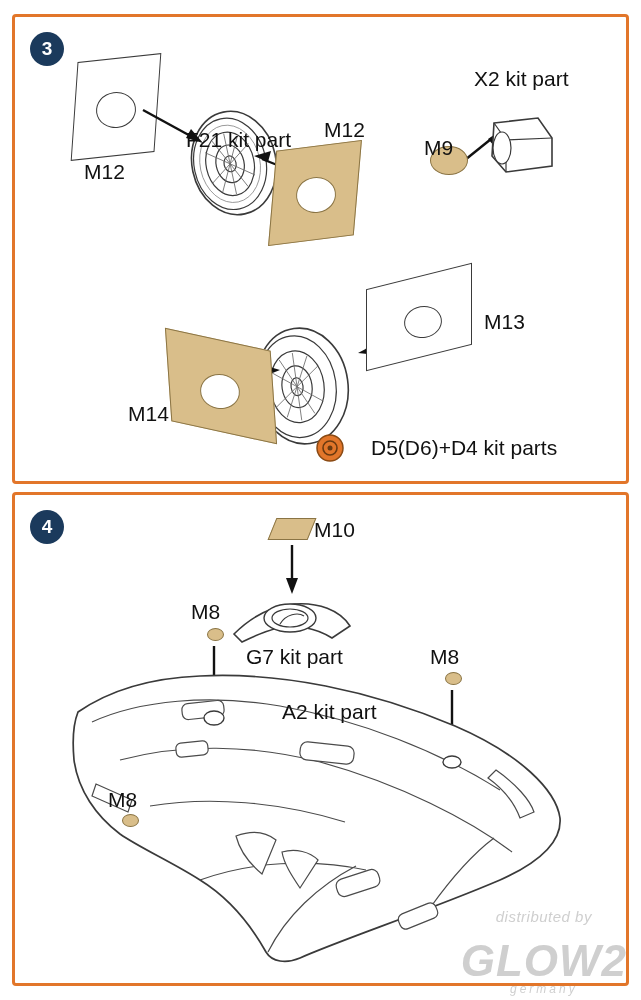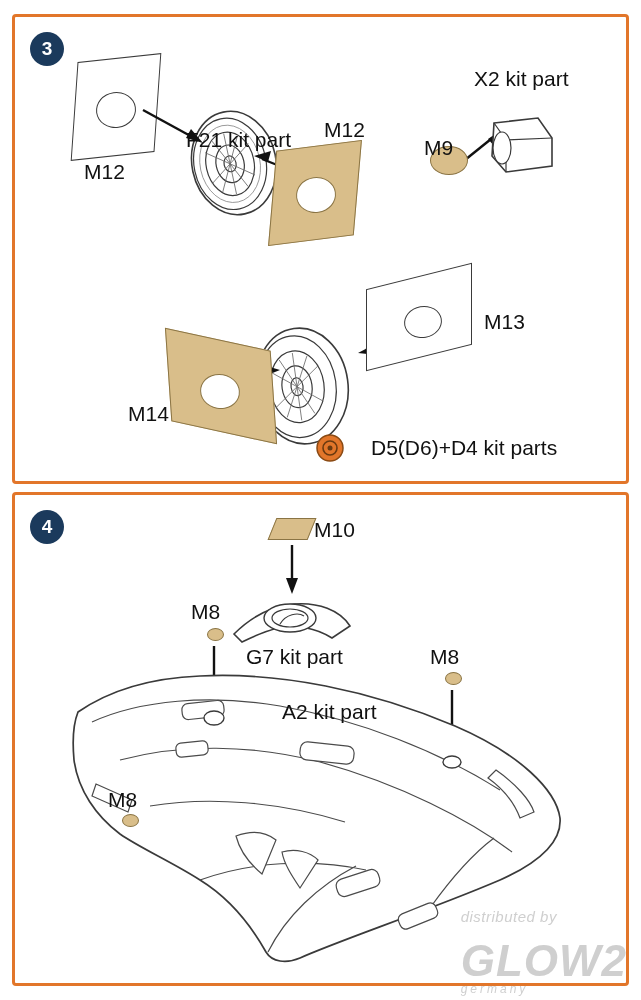--- a/index.html
+++ b/index.html
@@ -21,21 +21,21 @@
   
   .pe{position:absolute;background:#D9BE8A;border:1.3px solid #8a7444;}
   .pe-hole{position:absolute;border-radius:50%;background:#fff;border:1.3px solid #8a7444;}
   .clear{position:absolute;background:#fff;border:1.3px solid #3a3a3a;}
   .clear-hole{position:absolute;border-radius:50%;background:#fff;border:1.3px solid #3a3a3a;}
 
   .dot{position:absolute;border-radius:50%;background:#D9BE8A;border:1.2px solid #8a7444;}
 
   svg{position:absolute;left:0;top:0;overflow:visible;}
 
-  .wm{position:absolute;right:14px;bottom:4px;text-align:left;color:#cfcfcf;user-select:none;}
+  .wm{position:absolute;right:14px;bottom:4px;text-align:center;color:#cfcfcf;user-select:none;}
   .wm .wm1{font-size:15px;font-style:italic;letter-spacing:.5px;}
   .wm .wm2{font-size:44px;font-weight:bold;font-style:italic;line-height:.95;letter-spacing:1px;margin-top:15px;}
   .wm .wm3{font-size:12px;font-style:italic;letter-spacing:3px;}
 </style>
 </head>
 <body>
 
 <div class="sheet">
 
   <div class="panel" id="panel3"></div>

